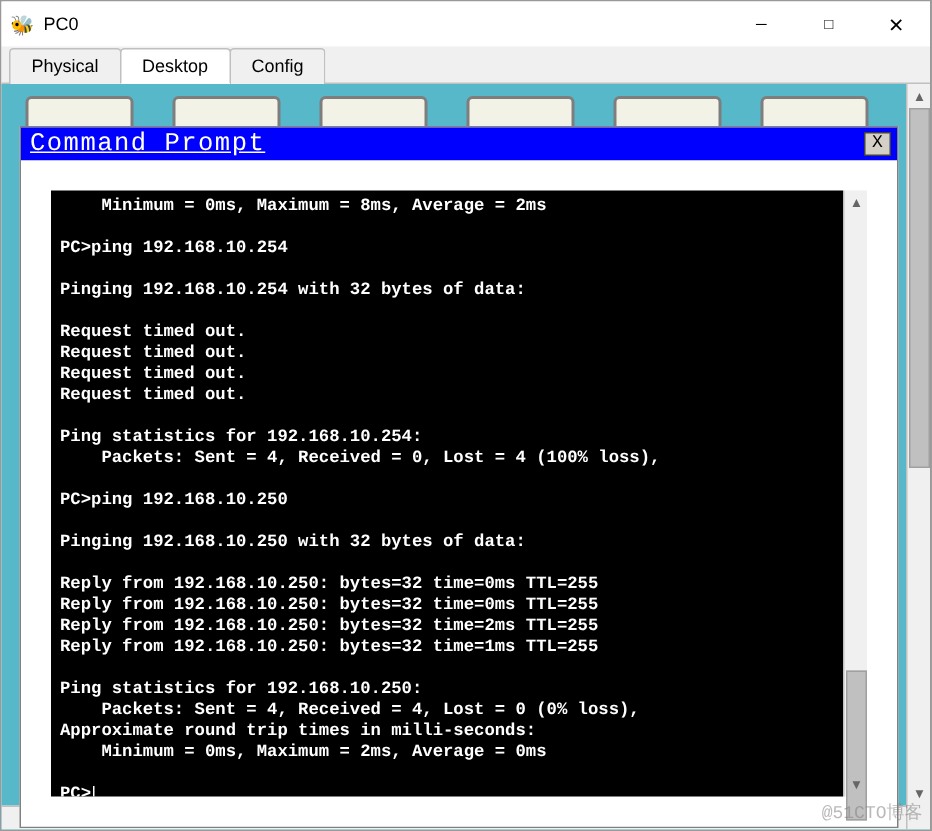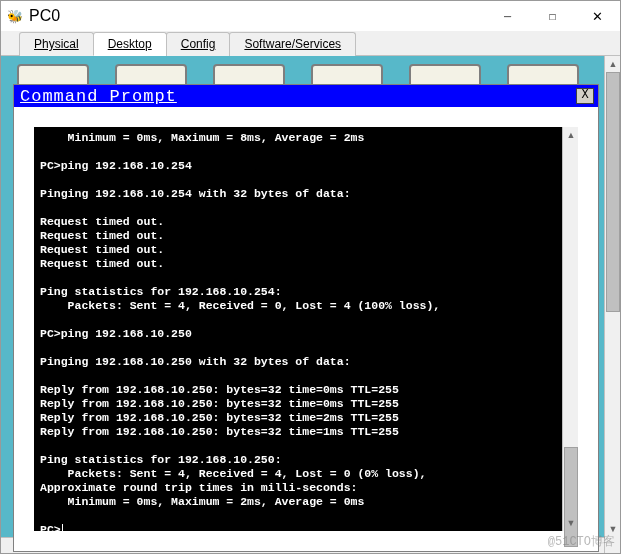--- a/index.html
+++ b/index.html
@@ -26,35 +26,34 @@
     height: 30px;
     padding: 0 0 0 6px;
     background: #fff;
   }
   .app-icon {
     width: 16px; height: 16px; margin-right: 6px;
     display: inline-flex; align-items: center; justify-content: center;
     color: #a08000;
     font-size: 13px;
   }
-  .title-text { font-size: 16px; color: #000; }
+  .title-text { font-size: 12px; color: #000; }
   .title-spacer { flex: 1; }
   .win-btn {
     width: 45px; height: 30px;
     display: flex; align-items: center; justify-content: center;
     font-size: 10px;
     color: #000;
   }
   .win-btn.close { font-size: 13px; }
   .tabstrip {
     display: flex;
     border-bottom: 1px solid #c0c0c0;
     background: #f0f0f0;
-    padding-left: 18px;
-    text-decoration: underline;
+    padding-left: 5px;
   }
   .tab {
     padding: 4px 14px;
     font-size: 12px;
     border: 1px solid #c0c0c0;
     border-bottom: none;
     background: #f0f0f0;
     margin-right: -1px;
     position: relative;
     top: 1px;
@@ -219,21 +218,20 @@
       </div>
     <div class="win-btn close">
         <span>✕</span>
       </div>
   </div>
 
   <div class="tabstrip">
     <div class="tab">Physical</div>
     <div class="tab active">Desktop</div>
     <div class="tab">Config</div>
-    <div class="tab">Software/Services</div>
   </div>
 
   <div class="desktop-area">
     <div class="desktop-icons">
       <div class="dicon"></div>
       <div class="dicon"></div>
       <div class="dicon"></div>
       <div class="dicon"></div>
       <div class="dicon"></div>
       <div class="dicon"></div>

